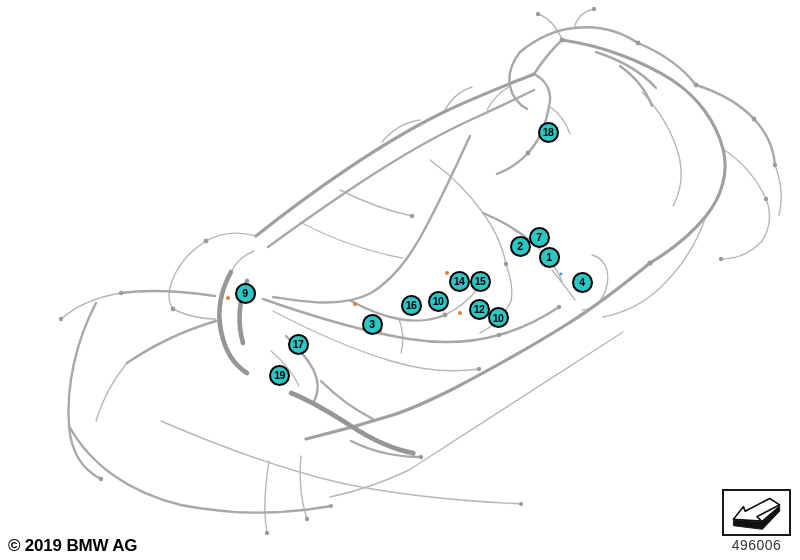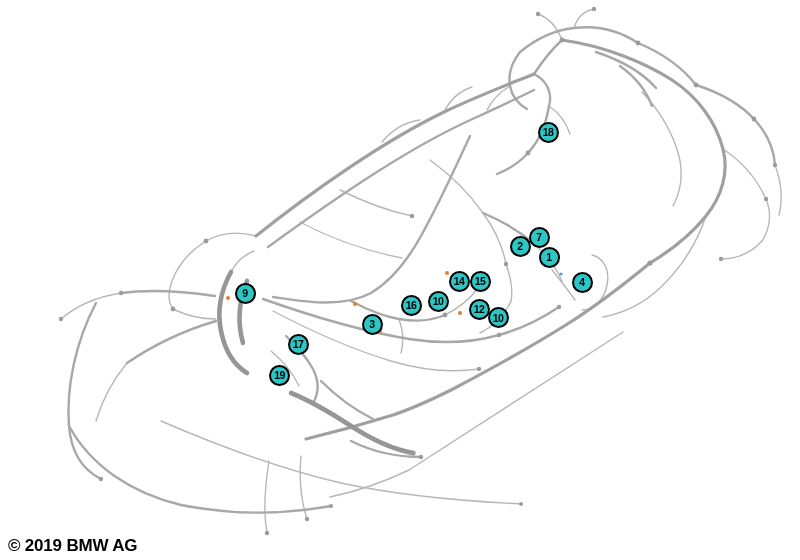--- a/index.html
+++ b/index.html
@@ -163,14 +163,23 @@
       <div class="callout" style="left: 448.5px; top: 270.5px;">14</div>
       <div class="callout" style="left: 469.5px; top: 270.5px;">15</div>
       <div class="callout" style="left: 372.5px; top: 294.5px; margin-left: 28px;">16</div>
       <div class="callout" style="left: 287.5px; top: 333.5px;">17</div>
       <div class="callout" style="left: 537.5px; top: 121.5px;">18</div>
       <div class="callout" style="left: 269px; top: 364.5px;">19</div>
     </div>
 
   <div class="copyright">© 2019 BMW AG</div>
 
+  <div class="thumb">
+    <div class="thumb-box">
+      <svg width="58" height="40" viewBox="0 0 64 44">
+        <polygon points="6,30 36,32 57,14 57,20 38,40 6,36" fill="#111" stroke="#111" stroke-width="1" stroke-linejoin="round"></polygon>
+        <path d="M6,29 L17,15 L19,20 L46,6 L57,13 L32,26 L37,31 Z" fill="#fff" stroke="#111" stroke-width="1.8" stroke-linejoin="round"></path>
+      </svg>
+    </div>
+    <div class="thumb-num">496006</div>
+  </div>
 
 </div>
 
 </body></html>

